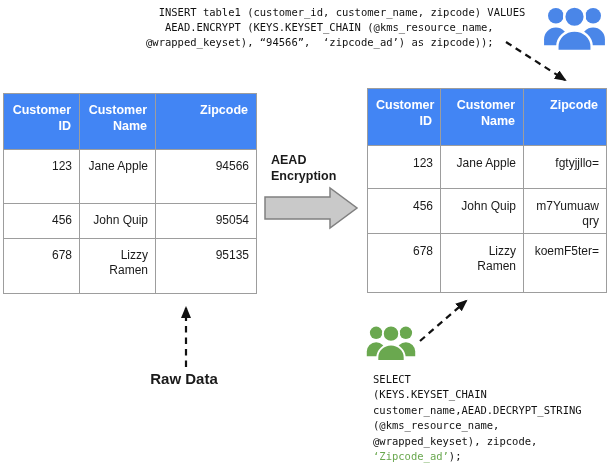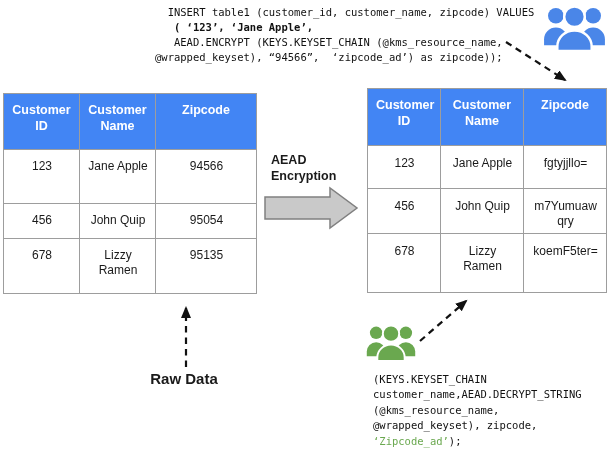--- a/index.html
+++ b/index.html
@@ -14,21 +14,21 @@
     font-size:10.5px;line-height:15px;white-space:pre;
   }
   .code .cl.b{font-weight:bold;}
   .code .green{color:var(--highlight_green,#6aa84f);}
   #select-code .cl{line-height:15.4px;}
   
   table.tbl{
     position:absolute;border-collapse:collapse;table-layout:fixed;
   }
   table.tbl th, table.tbl td{
-    border:1px solid #9d9d9d;vertical-align:top;text-align:center;
+    border:1px solid #9d9d9d;vertical-align:top;text-align:right;
     overflow:hidden;
   }
   table.tbl th{
     background:var(--header_blue,#4285f4);color:#fff;
     font-size:12.5px;font-weight:bold;line-height:15.5px;
     padding:9px 8px 0 8px;
   }
   table.tbl td{
     color:#1a1a1a;font-size:12px;line-height:15px;
     padding:9px 7px 0 8px;background:#fff;
@@ -44,23 +44,22 @@
   #users-blue{left:543px;top:2px;color:var(--icon_blue,#4a86e8);}
   #users-green{left:366px;top:318px;color:var(--icon_green,#6aa84f);}
   
   #overlay{position:absolute;left:0;top:0;pointer-events:none;}
 </style>
 </head>
 <body>
 
 <div class="canvas">
 
-  <div class="code" id="insert-code" style="left:155px;top:5px">
+  <div class="code" id="insert-code" style="left:146px;top:5px">
     <div class="cl">  INSERT table1 (customer_id, customer_name, zipcode) VALUES</div>
-    <div class="cl b">   ( ‘123’, ‘Jane Apple’,</div>
     <div class="cl">   AEAD.ENCRYPT (KEYS.KEYSET_CHAIN (@kms_resource_name,</div>
     <div class="cl">@wrapped_keyset), “94566”,  ‘zipcode_ad’) as zipcode));</div>
   </div>
 
   <svg class="users" id="users-blue" width="63" height="53" viewBox="0 0 64 54">
     <circle cx="13" cy="14" r="8" fill="currentColor"></circle>
     <circle cx="51" cy="14" r="8" fill="currentColor"></circle>
     <path d="M1 44 v-6 a12 12 0 0 1 24 0 v6 z" fill="currentColor"></path>
     <path d="M39 44 v-6 a12 12 0 0 1 24 0 v6 z" fill="currentColor"></path>
     <circle cx="32" cy="15" r="10.5" fill="currentColor" stroke="#fff" stroke-width="2.5"></circle>
@@ -150,20 +149,21 @@
     <polygon points="265,197 330,197 330,188 357,208 330,228 330,219 265,219" fill="#c9c9c9" stroke="#808080" stroke-width="1.5"></polygon>
 
     <line x1="506" y1="42" x2="565" y2="80" stroke="#111" stroke-width="2.2" stroke-dasharray="6.5 5" marker-end="url(#ah)"></line>
 
     <line x1="420" y1="341" x2="466" y2="301" stroke="#111" stroke-width="2.2" stroke-dasharray="6.5 5" marker-end="url(#ah)"></line>
 
     <line x1="186" y1="367" x2="186" y2="308" stroke="#111" stroke-width="2.2" stroke-dasharray="6.5 5" marker-end="url(#ah)"></line>
   </svg>
 
   <div class="code" id="select-code" style="left:373px;top:372px">
+    <div class="cl">SELECT</div>
     <div class="cl">(KEYS.KEYSET_CHAIN</div>
     <div class="cl">customer_name,AEAD.DECRYPT_STRING</div>
     <div class="cl">(@kms_resource_name,</div>
     <div class="cl">@wrapped_keyset), zipcode,</div>
     <div class="cl"><span class="green">‘Zipcode_ad’</span><span>);</span></div>
   </div>
 
 </div>
 
 </body></html>

